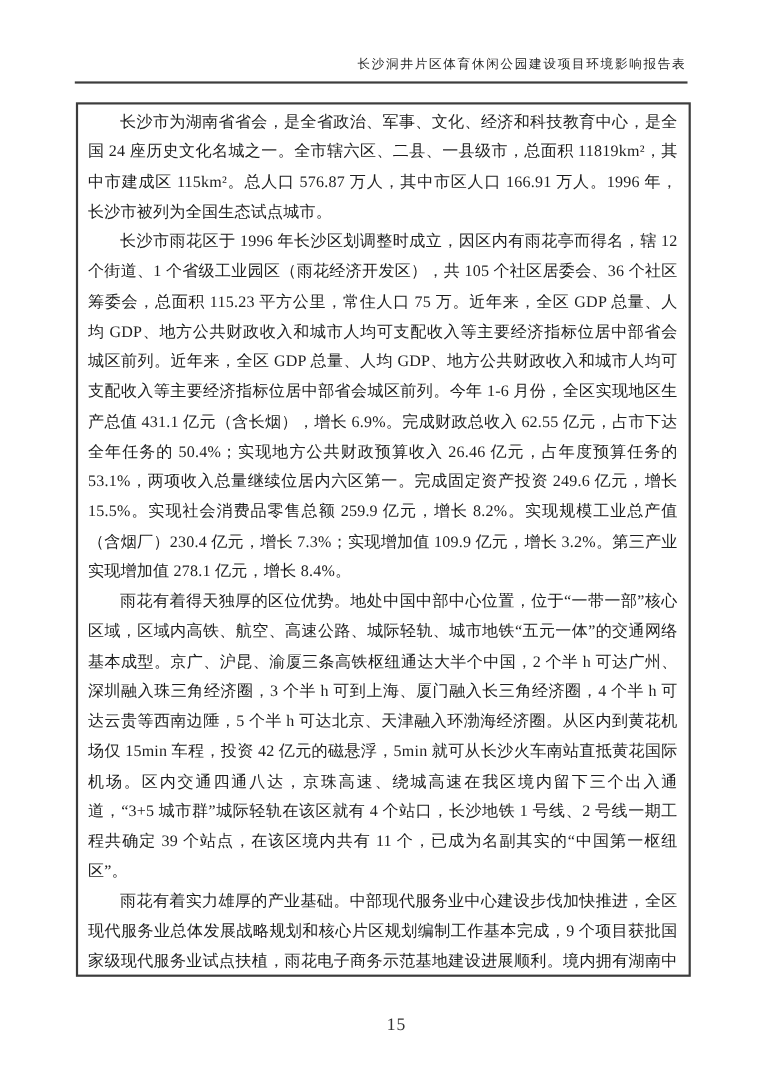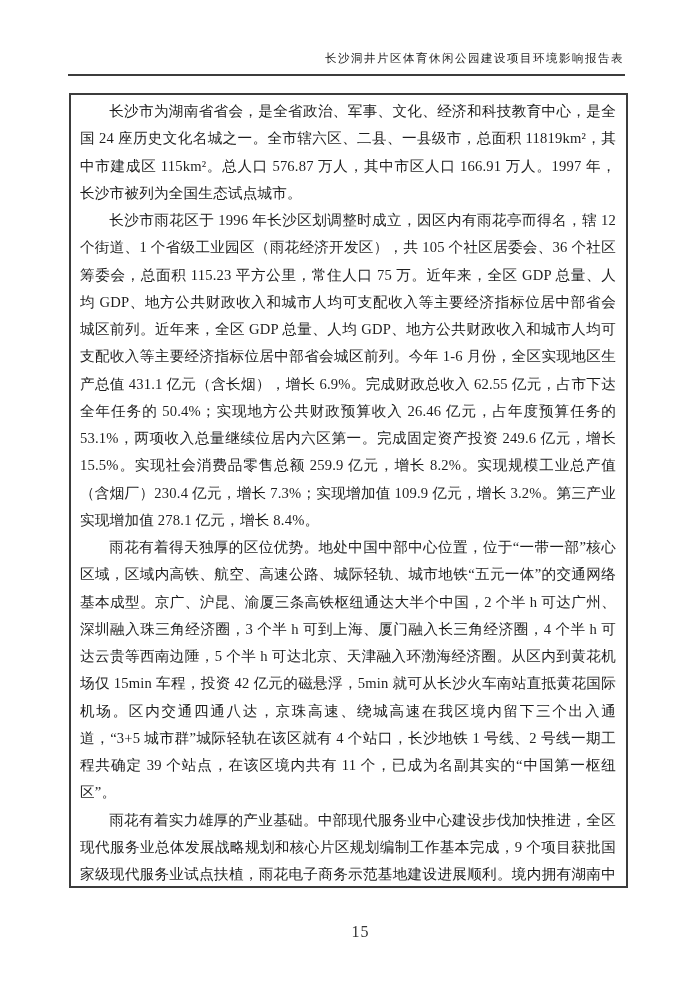--- a/index.html
+++ b/index.html
@@ -76,21 +76,21 @@
 <body>
 
 <div class="page">
 
   <div class="header-title">长沙洞井片区体育休闲公园建设项目环境影响报告表</div>
 
   <div class="header-rule"></div>
 
   <div class="content-box">
 
-    <p class="paragraph">长沙市为湖南省省会，是全省政治、军事、文化、经济和科技教育中心，是全国 24 座历史文化名城之一。全市辖六区、二县、一县级市，总面积 11819km²，其中市建成区 115km²。总人口 576.87 万人，其中市区人口 166.91 万人。1997 年，长沙市被列为全国生态试点城市。</p>
+    <p class="paragraph">长沙市为湖南省省会，是全省政治、军事、文化、经济和科技教育中心，是全国 24 座历史文化名城之一。全市辖六区、二县、一县级市，总面积 11819km²，其中市建成区 115km²。总人口 576.87 万人，其中市区人口 166.91 万人。1996 年，长沙市被列为全国生态试点城市。</p>
 
     <p class="paragraph">长沙市雨花区于 1996 年长沙区划调整时成立，因区内有雨花亭而得名，辖 12 个街道、1 个省级工业园区（雨花经济开发区），共 105 个社区居委会、36 个社区筹委会，总面积 115.23 平方公里，常住人口 75 万。近年来，全区 GDP 总量、人均 GDP、地方公共财政收入和城市人均可支配收入等主要经济指标位居中部省会城区前列。近年来，全区 GDP 总量、人均 GDP、地方公共财政收入和城市人均可支配收入等主要经济指标位居中部省会城区前列。今年 1-6 月份，全区实现地区生产总值 431.1 亿元（含长烟），增长 6.9%。完成财政总收入 62.55 亿元，占市下达全年任务的 50.4%；实现地方公共财政预算收入 26.46 亿元，占年度预算任务的 53.1%，两项收入总量继续位居内六区第一。完成固定资产投资 249.6 亿元，增长 15.5%。实现社会消费品零售总额 259.9 亿元，增长 8.2%。实现规模工业总产值（含烟厂）230.4 亿元，增长 7.3%；实现增加值 109.9 亿元，增长 3.2%。第三产业实现增加值 278.1 亿元，增长 8.4%。</p>
 
     <p class="paragraph">雨花有着得天独厚的区位优势。地处中国中部中心位置，位于“一带一部”核心区域，区域内高铁、航空、高速公路、城际轻轨、城市地铁“五元一体”的交通网络基本成型。京广、沪昆、渝厦三条高铁枢纽通达大半个中国，2 个半 h 可达广州、深圳融入珠三角经济圈，3 个半 h 可到上海、厦门融入长三角经济圈，4 个半 h 可达云贵等西南边陲，5 个半 h 可达北京、天津融入环渤海经济圈。从区内到黄花机场仅 15min 车程，投资 42 亿元的磁悬浮，5min 就可从长沙火车南站直抵黄花国际机场。区内交通四通八达，京珠高速、绕城高速在我区境内留下三个出入通道，“3+5 城市群”城际轻轨在该区就有 4 个站口，长沙地铁 1 号线、2 号线一期工程共确定 39 个站点，在该区境内共有 11 个，已成为名副其实的“中国第一枢纽区”。</p>
 
     <p class="paragraph">雨花有着实力雄厚的产业基础。中部现代服务业中心建设步伐加快推进，全区现代服务业总体发展战略规划和核心片区规划编制工作基本完成，9 个项目获批国家级现代服务业试点扶植，雨花电子商务示范基地建设进展顺利。境内拥有湖南中烟、克明面业等 10 余家上市公司和知名企业，烟草、汽车制造、工程机械等支柱产业支撑作用不断增</p>
   </div>
 
   <div class="page-number">15</div>
 

